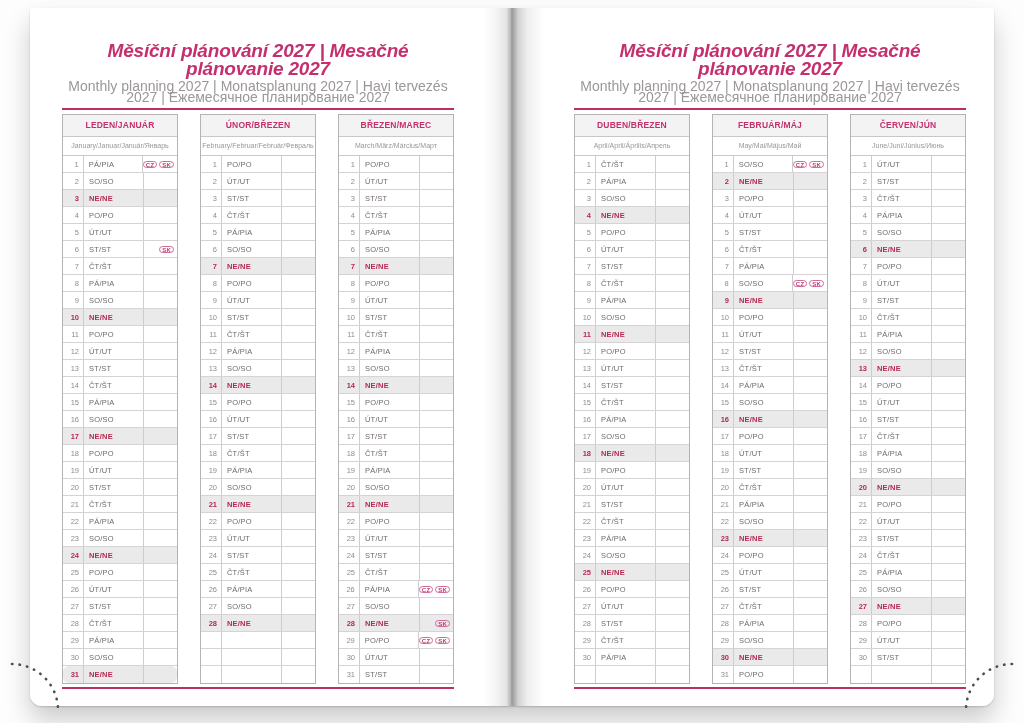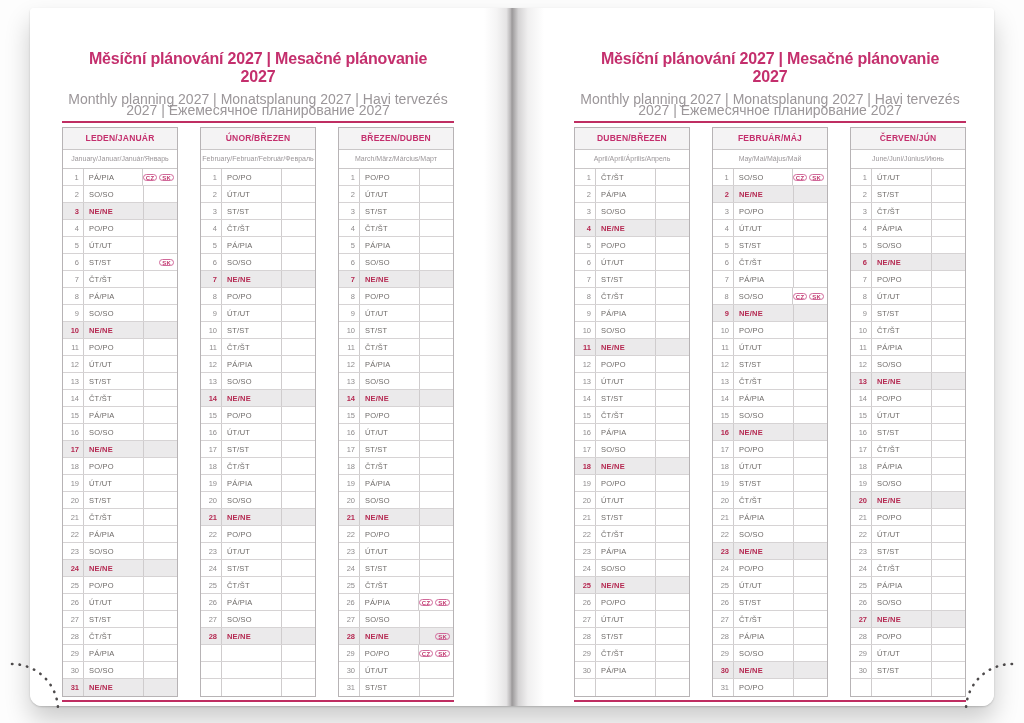--- a/index.html
+++ b/index.html
@@ -12,35 +12,35 @@
   .page-left{border-radius:4px 0 0 12px;}
   .page-right{border-radius:0 4px 12px 0;}
   .page-left::after{content:"";position:absolute;top:0;bottom:0;right:0;width:28px;pointer-events:none;z-index:5;
      background:linear-gradient(to right,rgba(110,102,106,0) 0%,rgba(110,102,106,.07) 45%,rgba(110,102,106,.18) 80%,rgba(70,64,67,.42) 97%,rgba(55,50,52,.55) 100%);}
   .page-right::before{content:"";position:absolute;top:0;bottom:0;left:0;width:32px;pointer-events:none;z-index:5;
      background:linear-gradient(to right,rgba(55,50,52,.50) 0%,rgba(90,84,87,.26) 20%,rgba(120,113,116,.11) 50%,rgba(120,113,116,0) 100%);}
   .page-inner{position:relative;height:100%;box-sizing:border-box;padding-top:34px;}
   .page-left .page-inner{padding-left:32px;padding-right:58px;}
   .page-right .page-inner{padding-left:62px;padding-right:28px;}
 
-  .title{margin:8px;text-align:center;font-size:16px;line-height:18px;font-weight:bold;
-         color:#c42f6d;letter-spacing:-0.2px;}
+  .title{margin:0;text-align:center;font-size:19px;line-height:18px;font-weight:bold;
+         color:#c42f6d;letter-spacing:-0.2px;font-style:italic;}
   .subtitle{margin-top:3px;text-align:center;font-size:14px;line-height:11px;color:#9b9699;}
   .rule{height:2px;background:#bf2e62;}
   .top-rule{margin-top:5px;}
   .bottom-rule{margin-top:3px;}
 
   .months{display:flex;justify-content:space-between;margin-top:4px;}
   .month{width:116px;box-sizing:border-box;border:1px solid #b7b3b5;background:#fff;}
   .m-head{height:21px;line-height:21px;text-align:center;background:#f4f3f4;
           border-bottom:1px solid #cac7c8;color:#c42f6d;font-size:8.5px;font-weight:bold;letter-spacing:.2px;}
   .m-sub{height:18px;line-height:18px;text-align:center;border-bottom:1px solid #cac7c8;
          color:#9b9699;font-size:7px;}
   .r{display:flex;height:17px;box-sizing:border-box;border-bottom:1px solid #d6d3d4;}
-  .r:last-child{border-bottom:none;}
+  .r:last-child{border-bottom:none;border-radius:6px;}
   .c{box-sizing:border-box;display:flex;align-items:center;}
   .c-num{width:21px;border-right:1px solid #cfcccd;justify-content:flex-end;
          padding-right:4px;font-size:7.5px;color:#8f8c8d;}
   .c-day{width:60px;border-right:1px solid #cfcccd;padding-left:5px;
          font-size:7.5px;color:#6e6a68;letter-spacing:.2px;}
   .c-note{flex:1;justify-content:flex-end;padding-right:3px;gap:2px;}
   .r.sun{background:#ebeaeb;}
   .r.sun .c-num,.r.sun .c-day{color:#b52a52;font-weight:bold;}
   .badge{display:inline-block;box-sizing:border-box;min-width:11px;height:7px;line-height:6px;
          padding:0 2px;border:1px solid #d1699a;border-radius:5px;color:#c23a70;
@@ -378,21 +378,21 @@
                 <div class="c c-day"></div>
                 <div class="c c-note"></div>
               </div>
               <div class="r">
                 <div class="c c-num"></div>
                 <div class="c c-day"></div>
                 <div class="c c-note"></div>
               </div>
             </div>
             <div class="month">
-              <div class="m-head">BŘEZEN/DUBEN</div>
+              <div class="m-head">BŘEZEN/MAREC</div>
               <div class="m-sub">March/März/Március/Март</div>
               <div class="r">
                 <div class="c c-num">1</div>
                 <div class="c c-day">PO/PO</div>
                 <div class="c c-note"></div>
               </div>
               <div class="r">
                 <div class="c c-num">2</div>
                 <div class="c c-day">ÚT/UT</div>
                 <div class="c c-note"></div>

